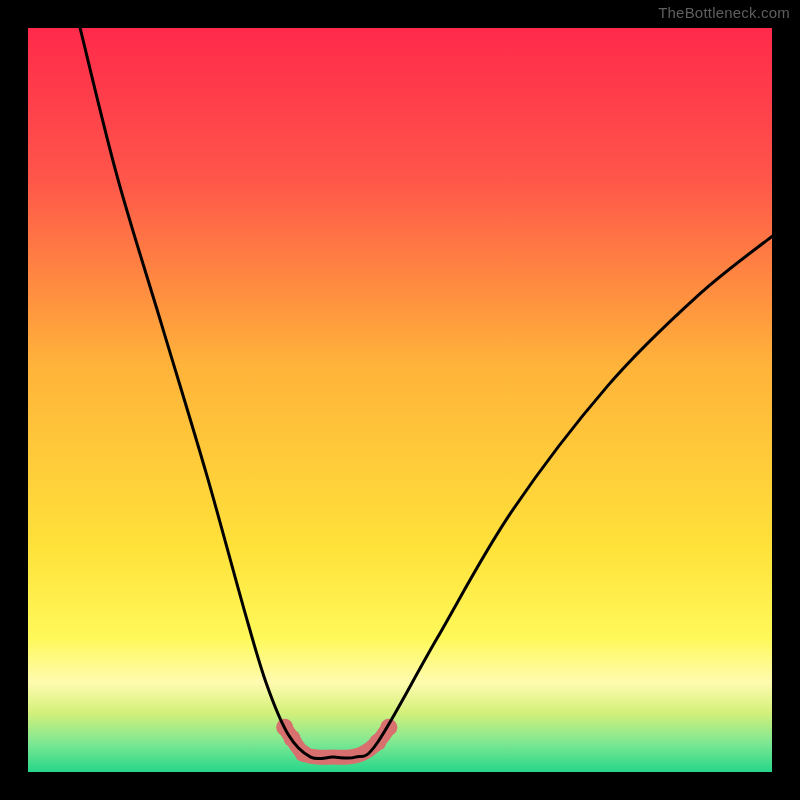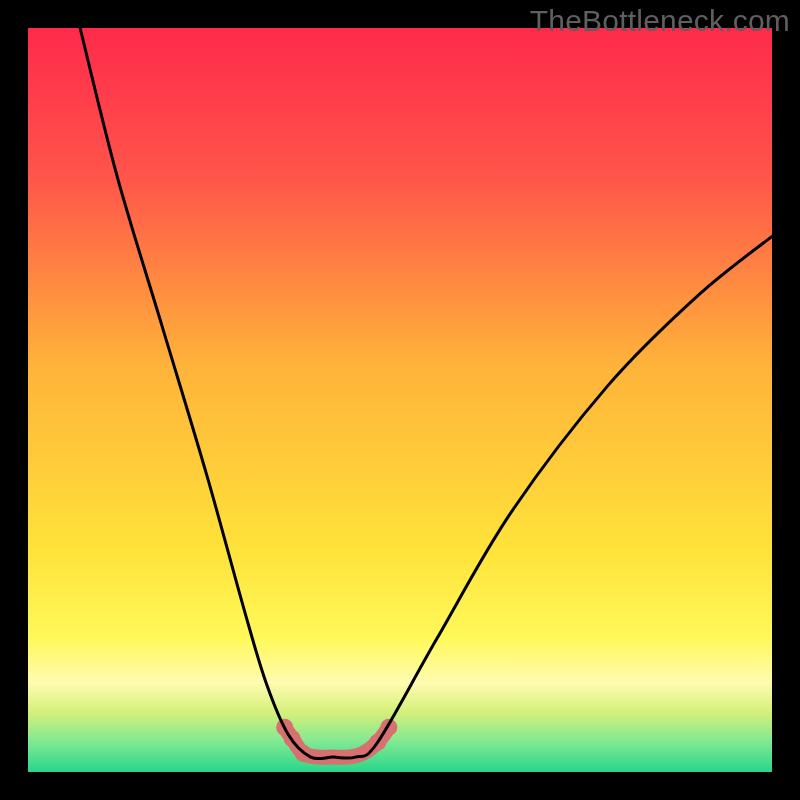--- a/index.html
+++ b/index.html
@@ -23,21 +23,21 @@
     left: 0;
     top: 0;
     width: 744px;
     height: 744px;
   }
   .attribution {
     position: absolute;
     top: 4px;
     right: 10px;
     font-family: Arial, Helvetica, sans-serif;
-    font-size: 30px;
+    font-size: 15px;
     color: #5f5f5f;
     font-weight: 500;
     letter-spacing: 0.2px;
   }
 </style>
 </head>
 <body>
 
 <div class="frame">
   <svg class="plot" viewBox="0 0 744 744">

